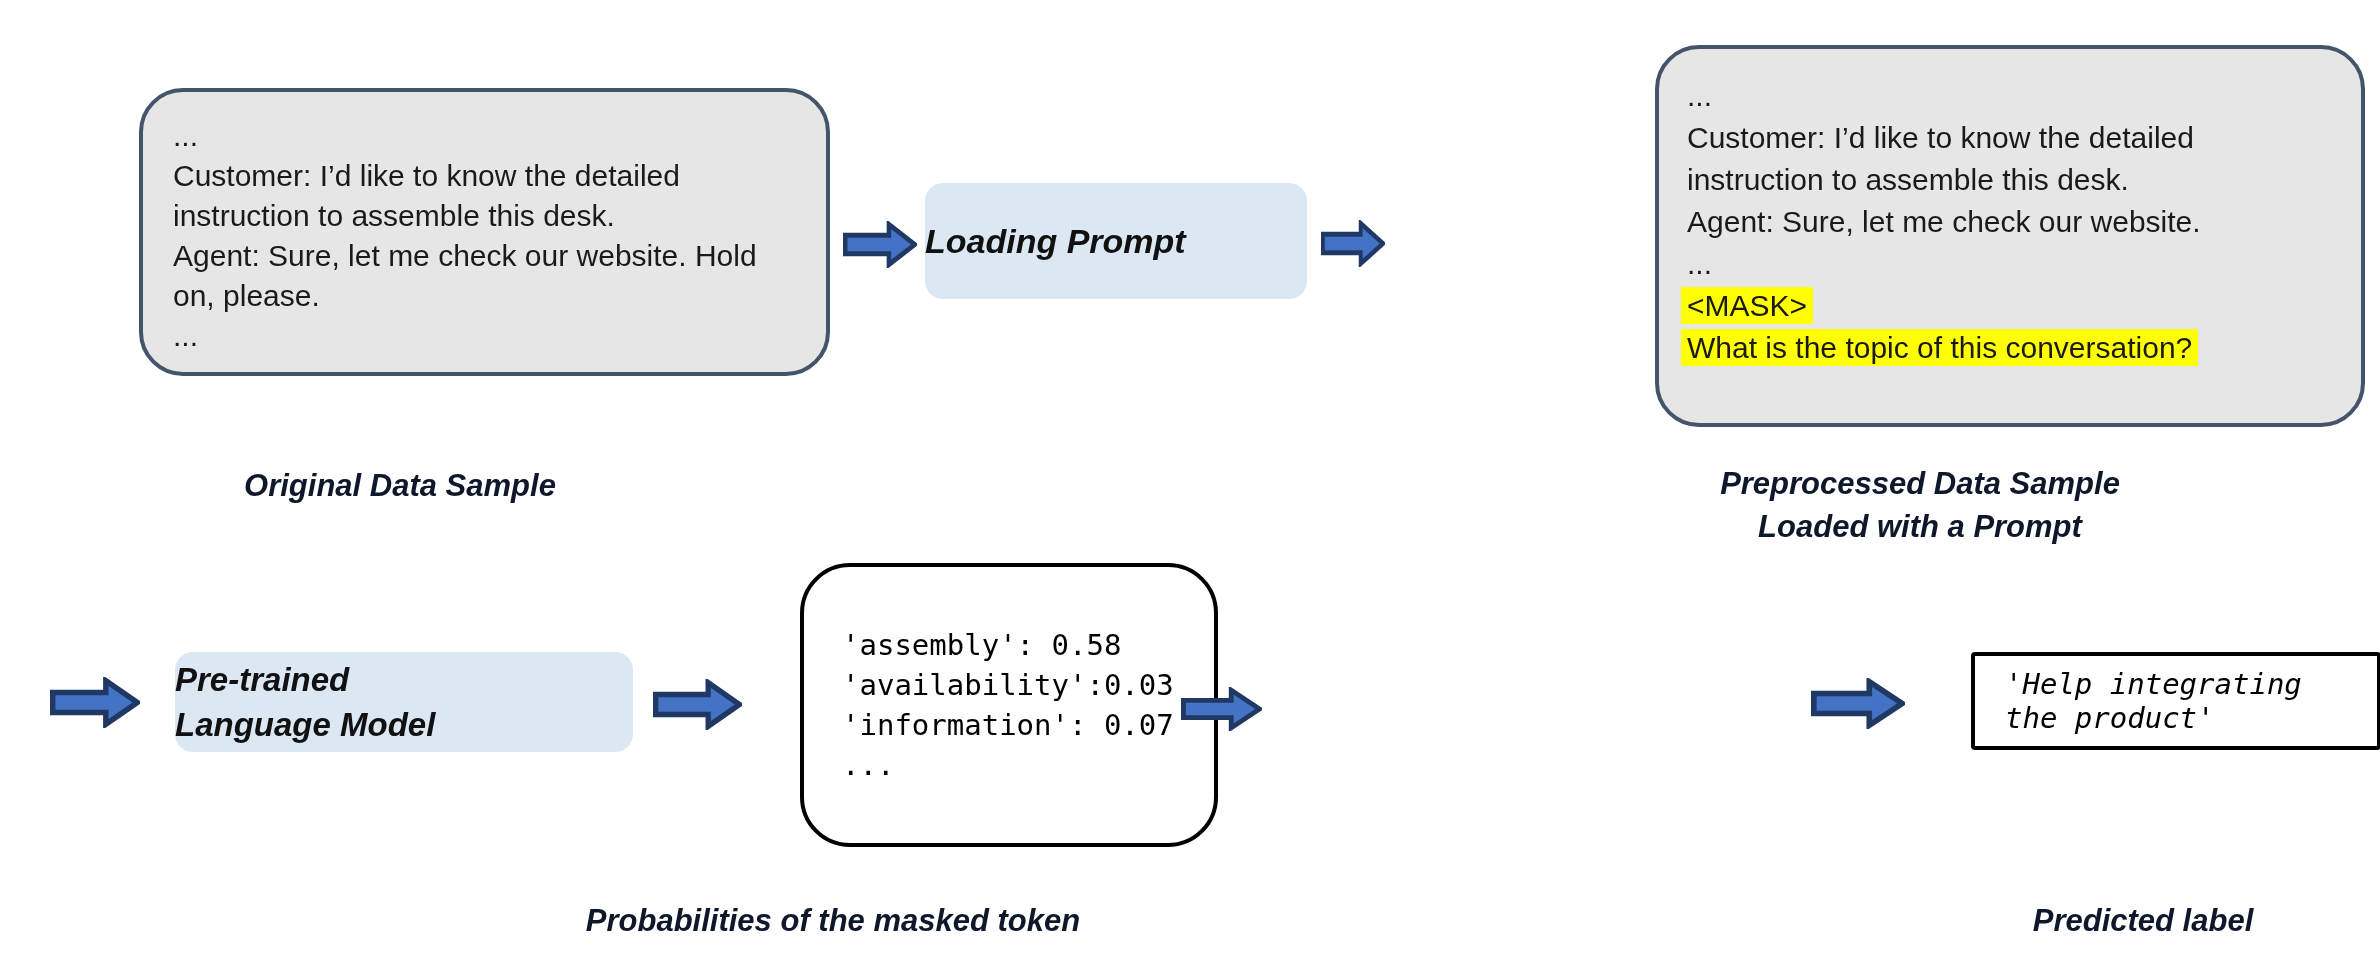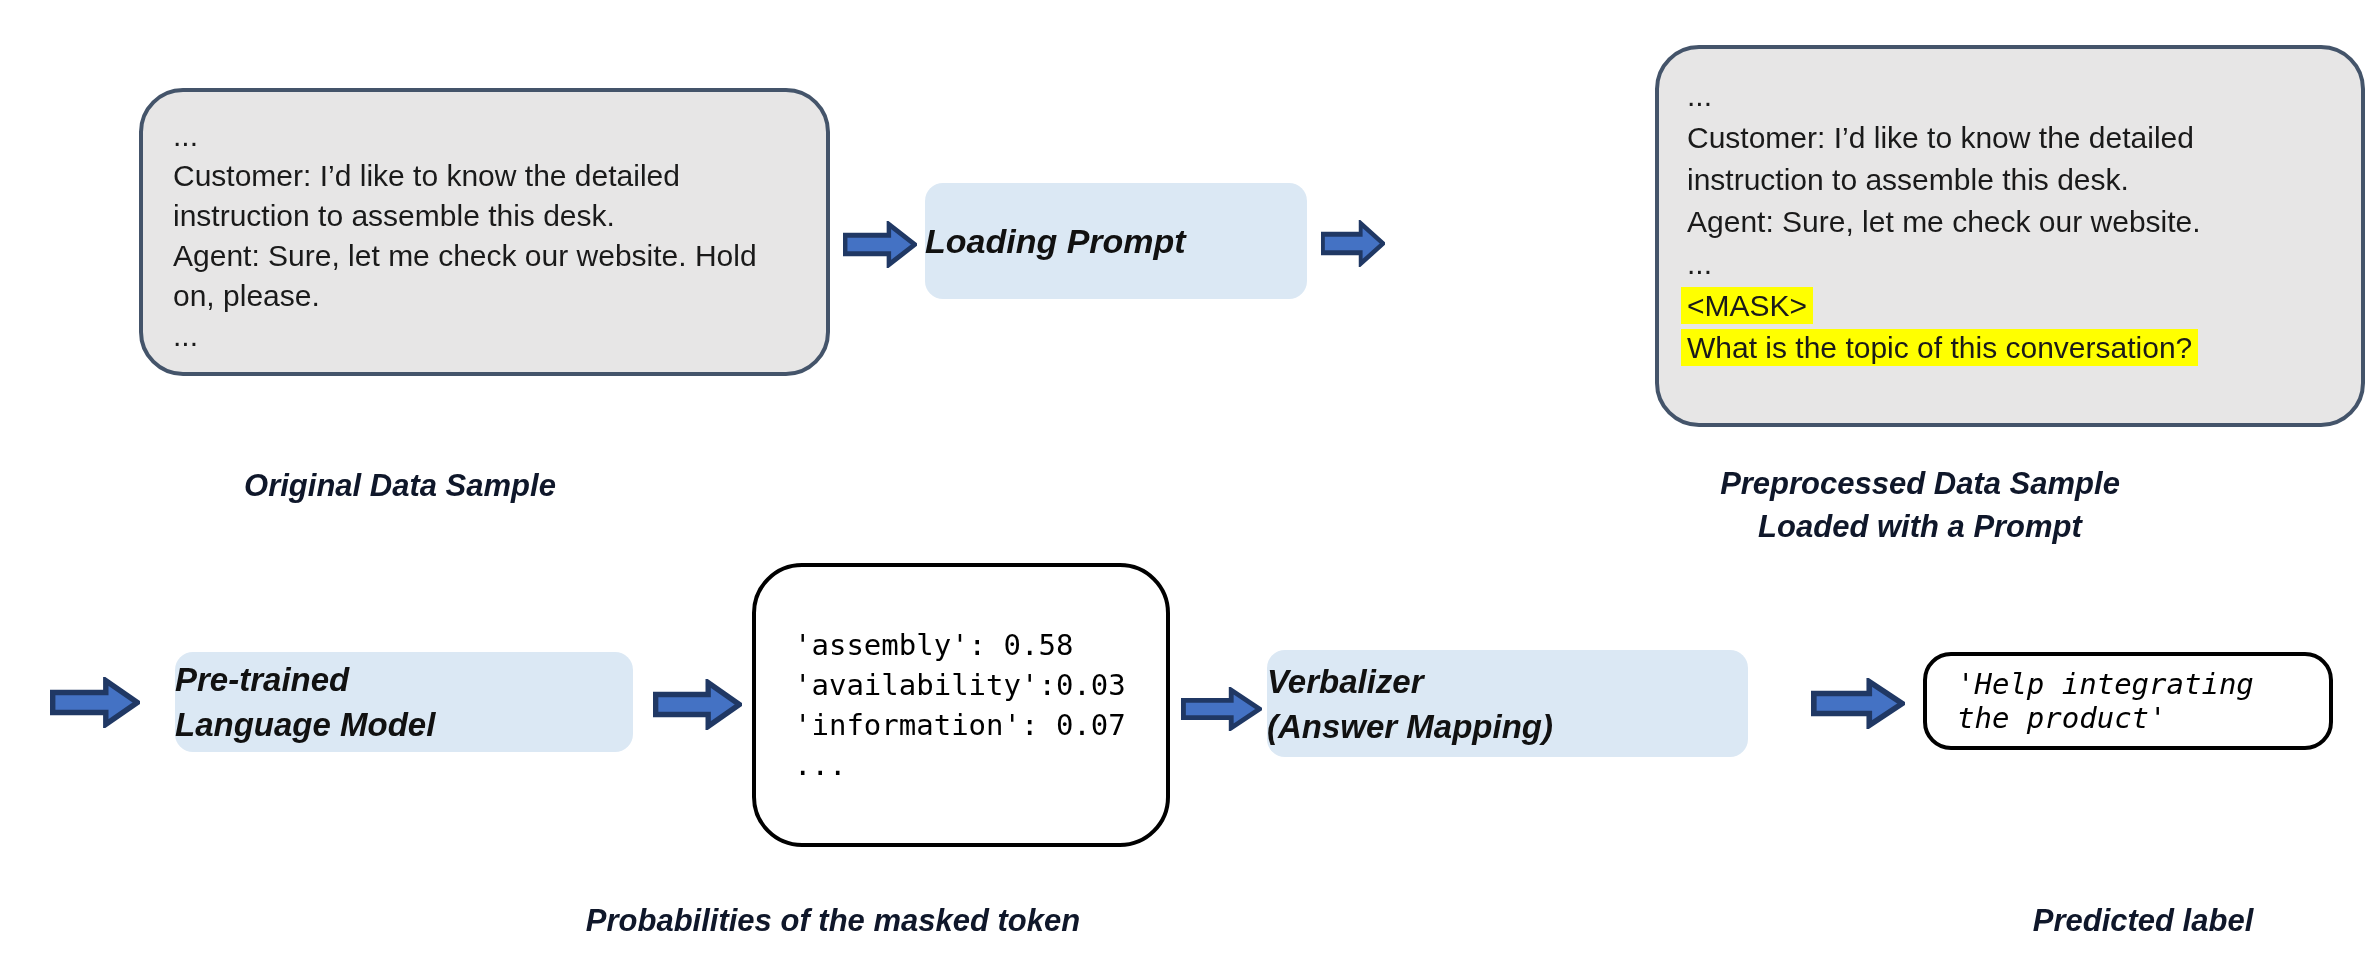--- a/index.html
+++ b/index.html
@@ -22,21 +22,21 @@
     border-radius:18px;
     display:flex;flex-direction:column;align-items:flex-start;justify-content:center;
     text-align:center;
   }
   .box-label{font-weight:bold;font-style:italic;font-size:33px;line-height:45px;color:#111;}
   .box-label.single{font-size:34px;}
   
   .white-box{
     position:absolute;box-sizing:border-box;background:#fff;
     border:4px solid var(--white-box-border,#000);
-    display:flex;flex-direction:column;justify-content:center;
+    display:flex;flex-direction:column;justify-content:center;margin-left:48px;
   }
   .mono{font-family:"DejaVu Sans Mono","Liberation Mono",monospace;font-size:29px;line-height:40px;color:#000;}
   .mono-italic{font-style:italic;line-height:34px;}
   
   .caption{
     position:absolute;width:500px;text-align:center;
     font-style:italic;font-weight:600;font-size:31px;line-height:43px;color:#0f172a;
   }
   
   .hl{
@@ -113,30 +113,26 @@
       <div class="line">'availability':0.03</div>
       <div class="line">'information': 0.07</div>
       <div class="line">...</div>
     </div>
   </div>
 
   <svg class="arrow" style="left:1181px;top:687px;width:81px;height:44px;" viewBox="0 0 100 56" preserveAspectRatio="none">
     <polygon points="3,17 62,17 62,4 97,28 62,52 62,39 3,39" fill="var(--arrow-fill,#4472C4)" stroke="var(--arrow-border,#203864)" stroke-width="6" stroke-linejoin="miter"></polygon>
   </svg>
 
-  <div class="blue-box" style="left:1267px;top:650px;width:481px;height:107px;">
-    <div class="box-label">Verbalizer</div>
-    <div class="box-label">(Answer Mapping)</div>
-  </div>
 
   <svg class="arrow" style="left:1811px;top:678px;width:94px;height:51px;" viewBox="0 0 100 56" preserveAspectRatio="none">
     <polygon points="3,17 62,17 62,4 97,28 62,52 62,39 3,39" fill="var(--arrow-fill,#4472C4)" stroke="var(--arrow-border,#203864)" stroke-width="6" stroke-linejoin="miter"></polygon>
   </svg>
 
-  <div class="white-box" style="left:1923px;top:652px;width:410px;height:98px;border-radius:28px;padding-left:30px;">
+  <div class="white-box" style="left:1923px;top:652px;width:410px;height:98px;border-radius:4px;padding-left:30px;">
     <div class="mono mono-italic">
       <div class="line">'Help integrating</div>
       <div class="line">the product'</div>
     </div>
   </div>
 
   <div class="caption" style="left:583px;top:899px;text-align:center;">Probabilities of the masked token</div>
 
   <div class="caption" style="left:1893px;top:899px;">Predicted label</div>
 

